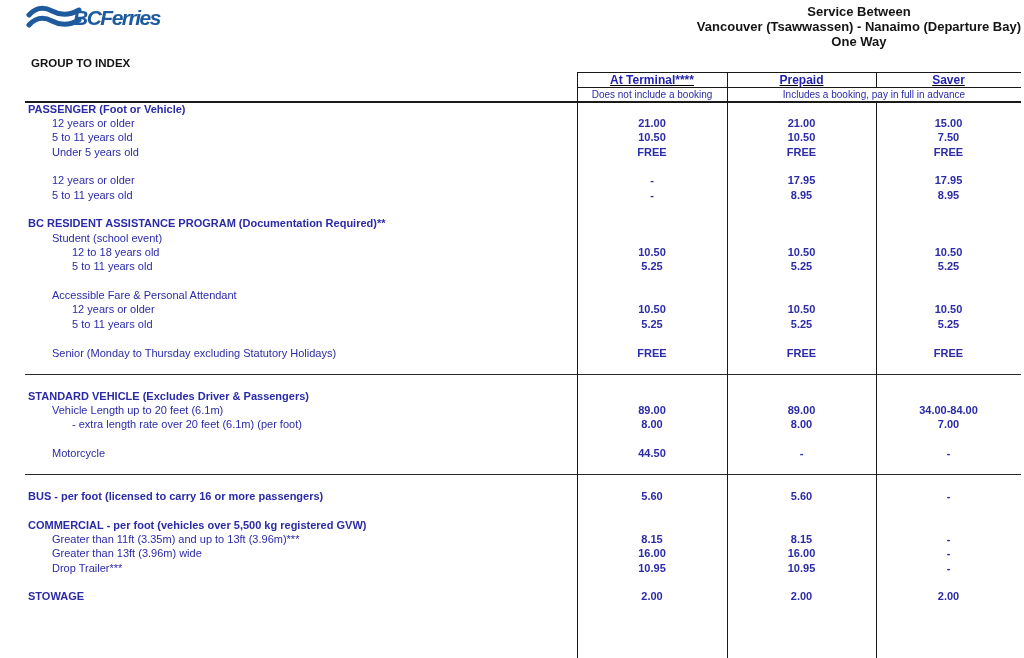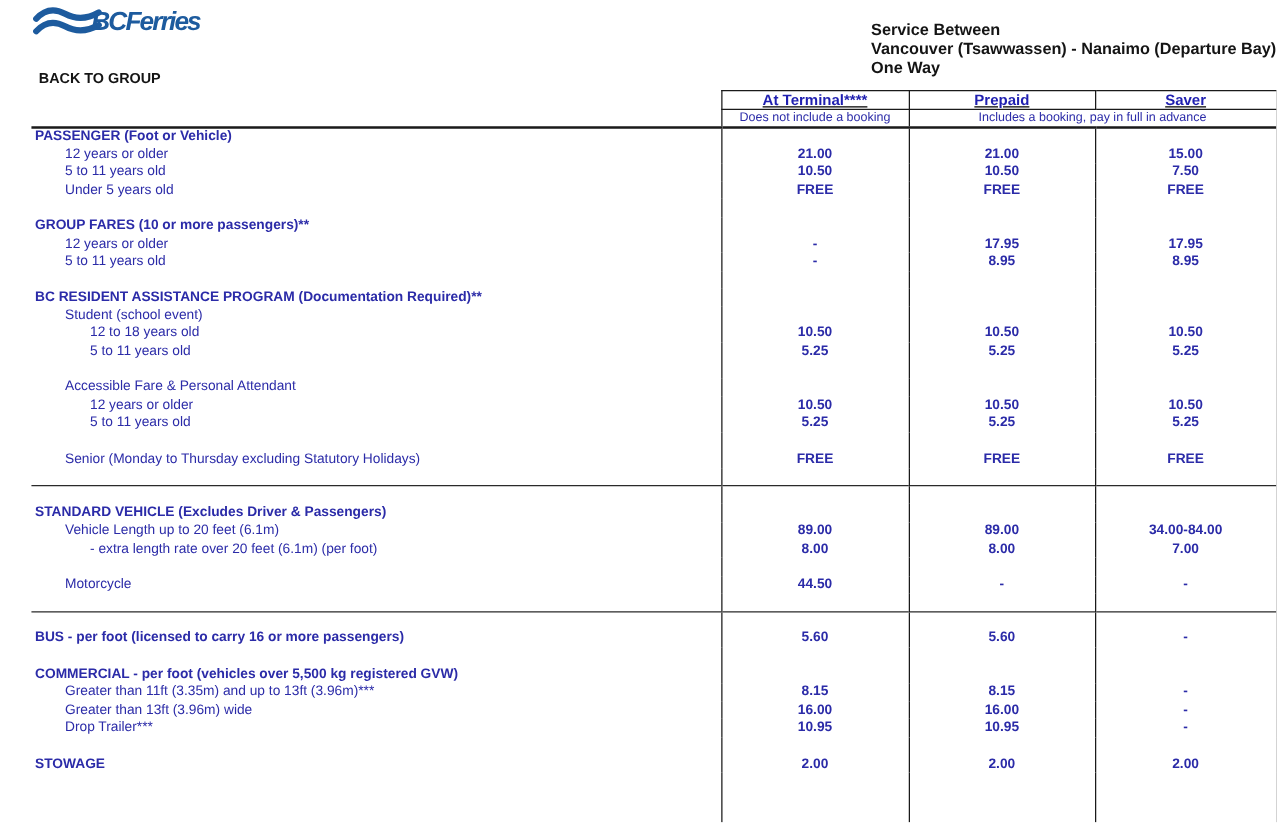--- a/index.html
+++ b/index.html
@@ -7,21 +7,21 @@
     position:relative;width:1024px;height:658px;background:#ffffff;
     font-family:"Liberation Sans",sans-serif;overflow:hidden;
   }
   
   .logo{position:absolute;left:26px;top:1px;display:flex;align-items:center;}
   .logo-text{
     color:#1d5b9e;font-weight:bold;font-style:italic;
     font-size:21px;letter-spacing:-1.5px;margin-left:-9px;line-height:34px;
   }
   .service-header{
-    position:absolute;top:16px;right:3px;text-align:left;
+    position:absolute;top:4px;right:3px;text-align:center;
     color:#141414;font-weight:bold;font-size:13px;line-height:15px;
   }
   .back-link{
     position:absolute;left:31px;top:57px;
     color:#141414;font-weight:bold;font-size:11.5px;text-decoration:none;cursor:pointer;
   }
   
   .table-wrap{position:absolute;left:25px;top:72px;width:996px;height:586px;overflow:hidden;}
   table{border-collapse:collapse;width:996px;table-layout:fixed;}
   td,th{padding:0;margin:0;font-size:11px;color:#2b2ba8;line-height:13px;
@@ -63,21 +63,21 @@
     </svg>
     <span class="logo-text">BCFerries</span>
   </div>
 
   <div class="service-header">
     <div>Service Between</div>
     <div>Vancouver (Tsawwassen) - Nanaimo (Departure Bay)</div>
     <div>One Way</div>
   </div>
 
-  <a class="back-link">BACK TO GROUP</a>
+  <a class="back-link">GROUP TO INDEX</a>
 
   <div class="table-wrap">
     <table>
       <colgroup>
         <col style="width:552px">
           <col style="width:150px">
           <col style="width:149px">
           <col style="width:145px">
       </colgroup>
       <thead>
@@ -118,26 +118,20 @@
             <td class="val">FREE</td>
             <td class="val last">FREE</td>
           </tr>
           <tr>
             <td class="lbl i0"></td>
             <td class="val"></td>
             <td class="val"></td>
             <td class="val last"></td>
           </tr>
           <tr>
-            <td class="lbl i0 section">GROUP FARES (10 or more passengers)**</td>
-            <td class="val"></td>
-            <td class="val"></td>
-            <td class="val last"></td>
-          </tr>
-          <tr>
             <td class="lbl i1">12 years or older</td>
             <td class="val">-</td>
             <td class="val">17.95</td>
             <td class="val last">17.95</td>
           </tr>
           <tr>
             <td class="lbl i1">5 to 11 years old</td>
             <td class="val">-</td>
             <td class="val">8.95</td>
             <td class="val last">8.95</td>

